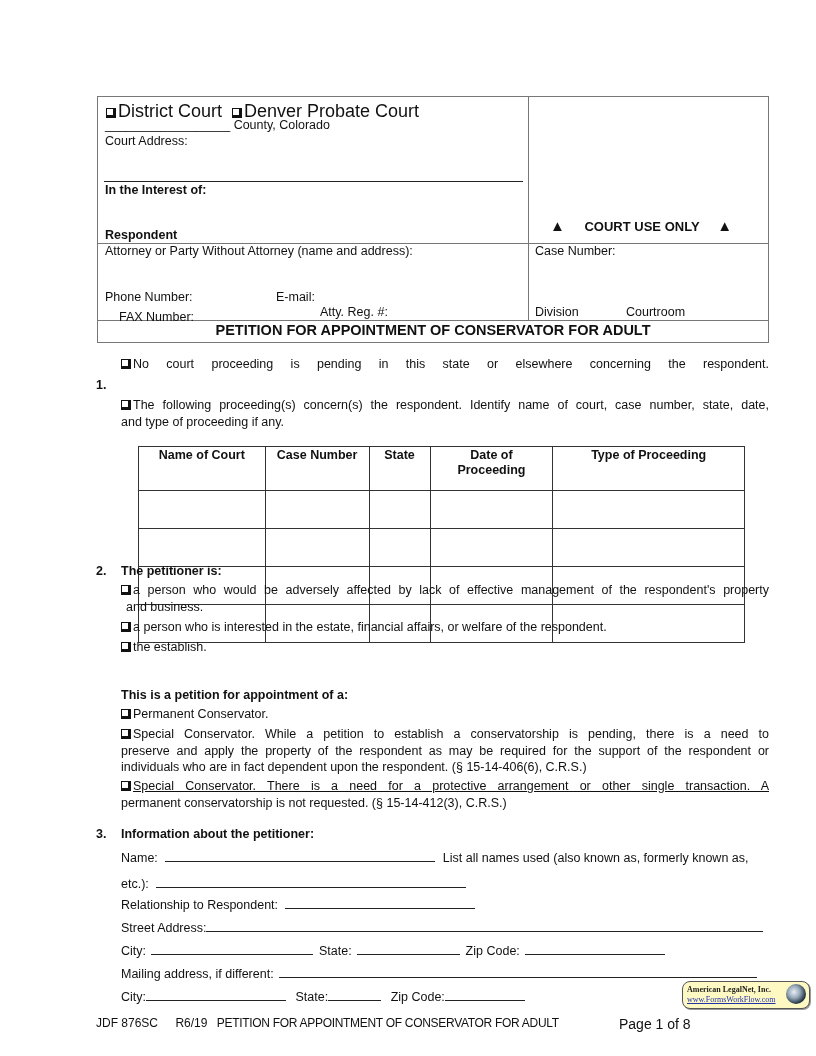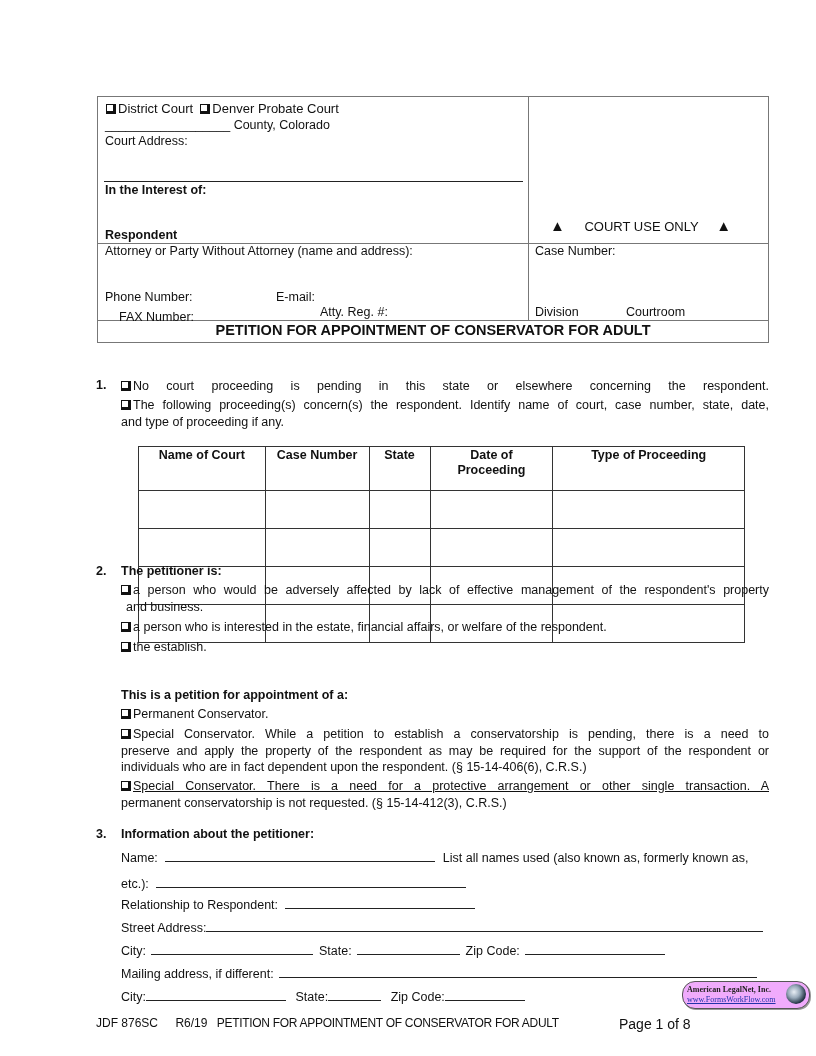--- a/index.html
+++ b/index.html
@@ -10,65 +10,65 @@
   .hline{position:absolute;height:0;border-top:1px solid #777;}
   .vline{position:absolute;width:0;border-left:1px solid #777;}
   .blackline{position:absolute;height:0;border-top:1px solid #222;}
   .bold{font-weight:bold;}
   .just{text-align:justify;text-align-last:justify;}
   table.proc{position:absolute;left:138px;top:446px;width:607px;border-collapse:collapse;}
   table.proc th,table.proc td{border:1.5px solid #333;font-size:12.5px;padding:11px;}
   table.proc th{height:31px;vertical-align:top;font-weight:bold;text-align:center;line-height:15px;padding-top:1px;}
   table.proc td{height:15px;}
   .uline{display:inline-block;border-bottom:1px solid #222;height:12px;vertical-align:baseline;}
-  .logo{position:absolute;left:682px;top:981px;width:126px;height:26px;border:1px solid #555;border-radius:13px;box-shadow:1px 1px 0 #999;background:#f0abfc;}
+  .logo{position:absolute;left:682px;top:981px;width:126px;height:26px;border:1px solid #555;border-radius:8px;box-shadow:1px 1px 0 #999;background:#fef9c3;}
   .logo .t1{position:absolute;left:4px;top:3px;font-family:"Liberation Serif",serif;font-size:8px;font-weight:bold;color:#222;}
   .logo .t2{position:absolute;left:4px;top:13px;font-family:"Liberation Serif",serif;font-size:8px;color:#2233aa;text-decoration:underline;}
   .logo .globe{position:absolute;right:3px;top:2px;width:20px;height:20px;border-radius:50%;background:radial-gradient(circle at 40% 40%,#e8eef5 0,#9ab 35%,#234 70%,#111 100%);}
 </style>
 </head>
 <body>
 
 <div class="box" style="left:97px;top:96px;width:672px;height:247px;"></div>
 <div class="vline" style="left:528px;top:96px;height:224px;"></div>
 <div class="hline" style="left:97px;top:243px;width:672px;"></div>
 <div class="hline" style="left:97px;top:320px;width:672px;"></div>
 <div class="blackline" style="left:104px;top:181px;width:419px;"></div>
 
-<div class="abs" style="left:106px;top:101px;font-size:13px;">
+<div class="abs" style="left:106px;top:101px;font-size:18px;">
   <span class="cb"></span><span>District Court</span>
   &nbsp;<span class="cb"></span><span>Denver Probate Court</span>
 </div>
 <div class="abs" style="left:105px;top:118px;font-size:12.5px;">
   <span>__________________</span>
   <span>County, Colorado</span>
 </div>
 <div class="abs" style="left:105px;top:134px;">Court Address:</div>
 <div class="abs bold" style="left:105px;top:183px;">In the Interest of:</div>
 <div class="abs bold" style="left:105px;top:228px;">Respondent</div>
 
-<div class="abs" style="left:550px;top:217px;font-size:13px;font-weight:normal;">
+<div class="abs" style="left:550px;top:217px;font-size:13px;font-weight:bold;">
   <span style="font-size:15px;">▲</span>
   <span style="margin:0 14px 0 16px;">COURT USE ONLY</span>
   <span style="font-size:15px;">▲</span>
 </div>
 
 <div class="abs" style="left:105px;top:244px;">Attorney or Party Without Attorney (name and address):</div>
 <div class="abs" style="left:105px;top:290px;">Phone Number:</div>
 <div class="abs" style="left:276px;top:290px;">E-mail:</div>
 <div class="abs" style="left:105px;top:310px;margin-left:14px;">FAX Number:</div>
 <div class="abs" style="left:276px;top:305px;margin-left:44px;">Atty. Reg. #:</div>
 <div class="abs" style="left:535px;top:244px;">Case Number:</div>
 <div class="abs" style="left:535px;top:305px;">Division</div>
 <div class="abs" style="left:626px;top:305px;">Courtroom</div>
 
 <div class="abs bold" style="left:97px;top:322px;width:672px;text-align:center;font-size:14.5px;">PETITION FOR APPOINTMENT OF CONSERVATOR FOR ADULT</div>
 
 <div class="abs bold" style="left:96px;top:378px;">1.</div>
-<div class="abs just" style="left:121px;top:379px;width:648px;">
+<div class="abs just" style="left:121px;top:357px;width:648px;">
   <span class="cb"></span><span>No court proceeding is pending in this state or elsewhere concerning the respondent.</span>
 </div>
 <div class="abs just" style="left:121px;top:398px;width:648px;">
   <span class="cb"></span><span>The following proceeding(s) concern(s) the respondent.  Identify name of court, case number, state, date,</span>
 </div>
 <div class="abs" style="left:121px;top:415px;">and type of proceeding if any.</div>
 
 <table class="proc">
   <colgroup>
       <col style="width:127px">

